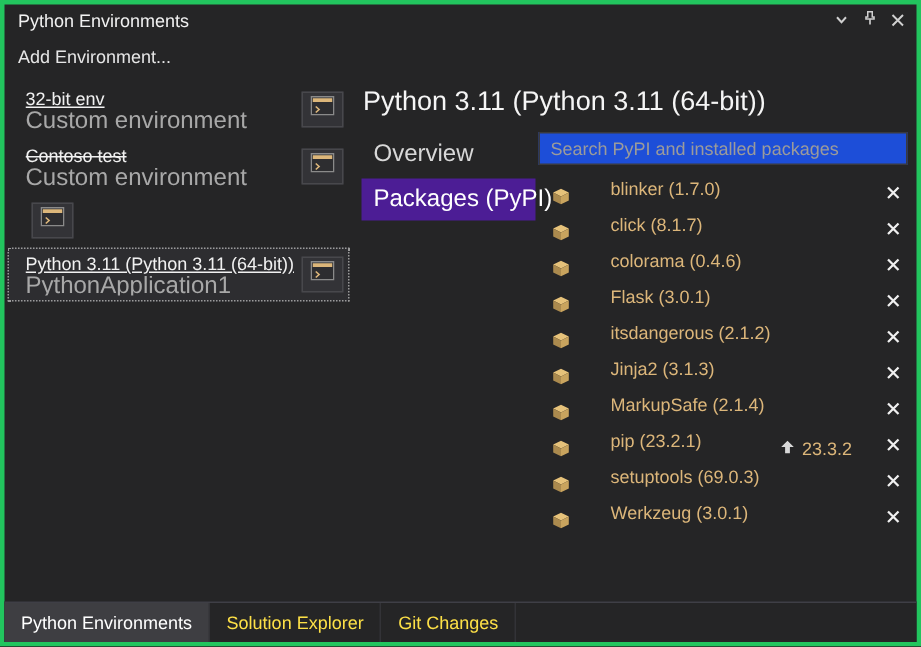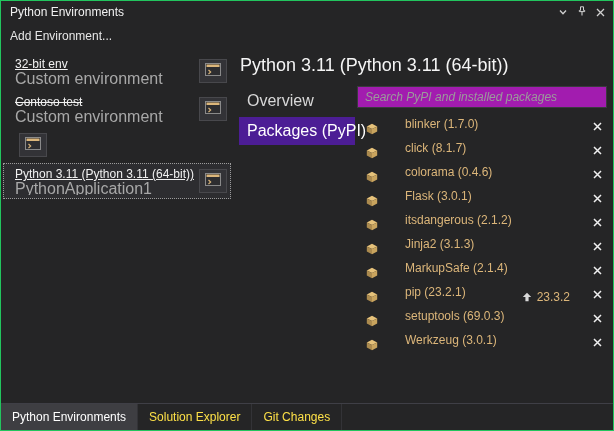--- a/index.html
+++ b/index.html
@@ -2,21 +2,21 @@
 <html><head>
 <meta charset="utf-8">
 <style>
   * { box-sizing: border-box; }
   html,body { margin:0; padding:0; }
   body {
     width:614px; height:431px; overflow:hidden;
     background:#252526; color:#f1f1f1;
     font-family:"Liberation Sans", sans-serif;
   }
-  .window { width:614px; height:431px; display:flex; flex-direction:column; border:1px solid #22c55e; background:#252526; }
+  .window { width:614px; height:431px; display:flex; flex-direction:column; border:3px solid #22c55e; background:#252526; }
 
   
   .titlebar { height:22px; flex:0 0 auto; display:flex; align-items:center; padding:0 4px 0 9px; }
   .tb-title { flex:1; font-size:12px; color:#f1f1f1; white-space:nowrap; }
   .tb-btn { width:17px; height:17px; display:flex; align-items:center; justify-content:center; margin-left:2px; cursor:pointer; }
 
   .addenv { flex:0 0 auto; font-size:12px; color:#e6e6e6; padding:6px 8px 5px 9px; cursor:pointer; width:fit-content; }
 
   .content { flex:1; display:flex; min-height:0; }
 
@@ -34,22 +34,22 @@
   
   .detail { flex:1; min-width:0; display:flex; flex-direction:column; padding:0 4px 0 6px; }
   .detail-title { flex:0 0 auto; font-size:18px; color:#f5f5f5; padding:7px 0 10px 1px; white-space:nowrap; overflow:hidden; }
   .detail-body { flex:1; display:flex; min-height:0; }
   .tabs-col { width:116px; flex:0 0 auto; padding-top:1px; }
   .dtab { font-size:16px; color:#d8d8d8; padding:5px 4px 5px 8px; margin-bottom:2px; cursor:pointer; white-space:nowrap; }
   .dtab.active { background:#4c1d95; color:#ffffff; }
   .pkg-col { flex:1; min-width:0; display:flex; flex-direction:column; }
   .search {
     flex:0 0 auto; height:22px; margin:0 2px 9px 2px; padding:0 7px;
-    background:#a21caf; border:1px solid #3a3a3e; color:#d6d6d6;
-    font-size:12px; font-family:"Liberation Sans", sans-serif; outline:none;font-style:italic;
+    background:#1d4ed8; border:1px solid #3a3a3e; color:#d6d6d6;
+    font-size:12px; font-family:"Liberation Sans", sans-serif; outline:none;
   }
   .search::placeholder { color:#9b9b9b; }
   .pkg-list { flex:1; overflow:hidden; padding-left:11px; }
   .pkg-row { display:flex; height:24px;gap:18px; }
   .pkg-icon { width:14px; display:flex; align-items:center; }
   .pkg-name { flex:1; min-width:0; font-size:12px; color:#dcb67a; margin-left:7px; white-space:nowrap; overflow:hidden; cursor:pointer; }
   .pkg-update { display:flex; align-items:center; gap:5px; }
   .pkg-update-ver { font-size:12px; color:#dcb67a; }
   .pkg-remove { width:18px; height:18px; display:flex; align-items:center; justify-content:center; cursor:pointer; margin-right:3px; }
 

